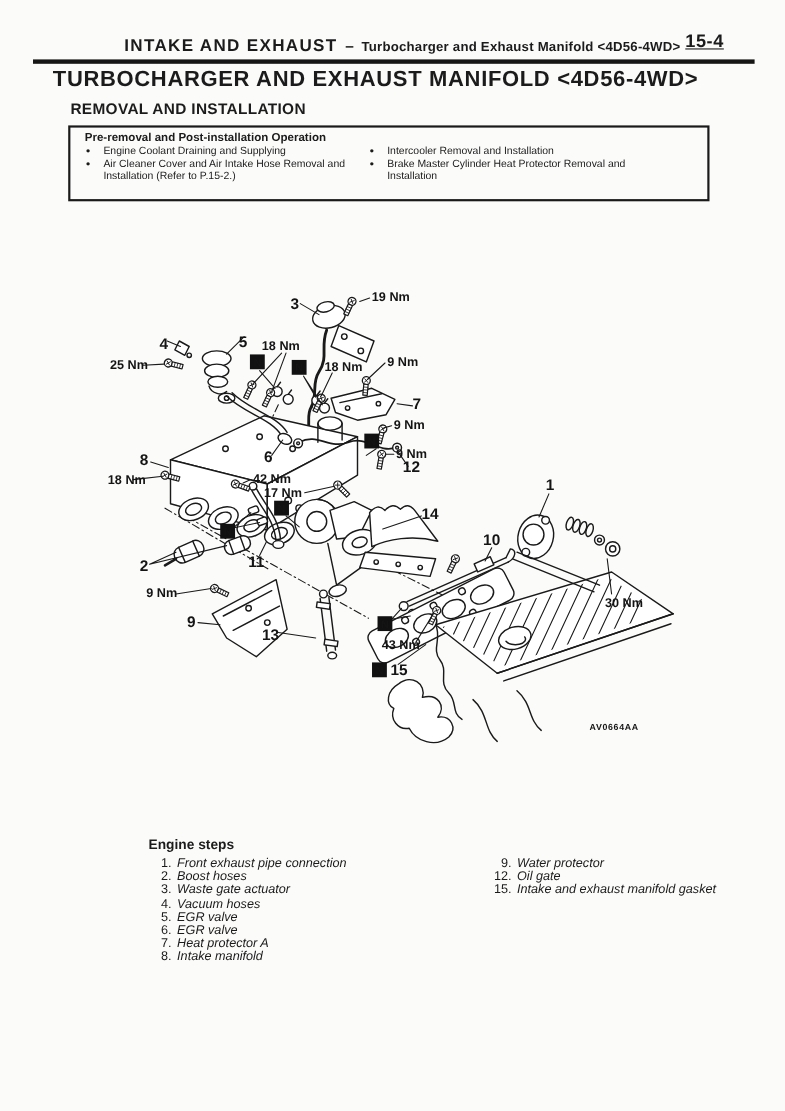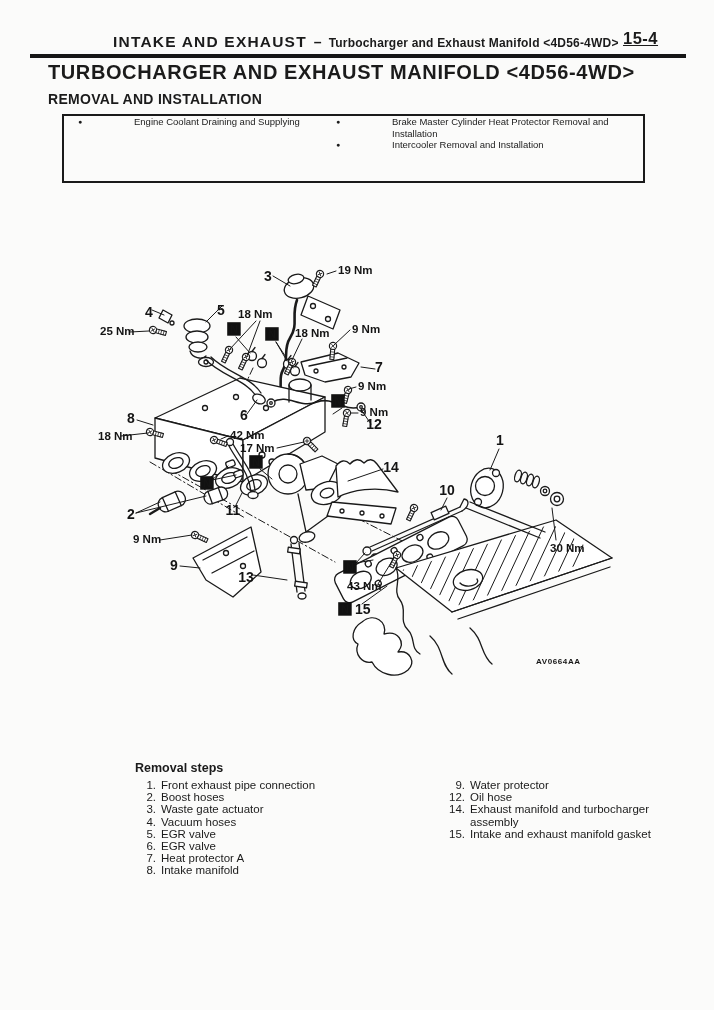--- a/index.html
+++ b/index.html
@@ -7,78 +7,83 @@
         font-family:"Liberation Sans",sans-serif;color:#1b1b1b;overflow:hidden;margin:0 auto;}
   
   .h-wrap{position:absolute;left:113px;top:33px;white-space:nowrap;}
   .h-section{font-size:15.5px;font-weight:700;letter-spacing:1.2px;}
   .h-sep{font-size:14px;font-weight:700;margin:0 7px;}
   .h-sub{font-size:12px;font-weight:700;letter-spacing:0.2px;}
   .h-page{position:absolute;left:623px;top:29px;font-size:16.5px;font-weight:700;letter-spacing:0.5px;text-decoration:underline;}
   .rule{position:absolute;left:30px;top:54px;width:656px;height:3.5px;background:#161616;}
   
   .title{position:absolute;left:48px;top:61px;font-size:20px;font-weight:700;letter-spacing:0.6px;}
-  .subtitle{position:absolute;left:48px;top:91px;font-size:14px;font-weight:700;letter-spacing:0.3px;}
+  .subtitle{position:absolute;left:64px;top:91px;font-size:14px;font-weight:700;letter-spacing:0.3px;}
   
   .op-box{position:absolute;left:62px;top:114px;width:579px;height:65px;border:2px solid #1a1a1a;}
   .op-heading{margin:3px 0 1px 13px;font-size:10.5px;font-weight:700;}
   .op-cols{display:flex;}
   .op-col{list-style:none;margin:0;padding:0;}
   .op-col.left{margin-left:14px;width:252px;}
   .op-col.right{margin-left:6px;width:290px;}
-  .op-item{display:flex;font-size:9.5px;line-height:11.5px;gap:40px;}
+  .op-item{display:flex;font-size:9.5px;line-height:11.5px;}
   .op-bullet{flex:none;width:8px;margin-right:8px;font-size:7px;line-height:11.5px;}
   .op-text{width:235px;}
   
   .diagram{position:absolute;left:0;top:250px;}
   .diagram text{font-family:"Liberation Sans",sans-serif;fill:#141414;}
   .pn{font-size:14px;font-weight:700;text-anchor:middle;}
   .pns{font-size:14px;font-weight:700;text-anchor:start;}
   .tq{font-size:11.5px;font-weight:700;text-anchor:start;}
   .nbx{font-size:10px;font-weight:700;fill:#fff;text-anchor:middle;}
   .fig{font-size:8px;font-weight:700;letter-spacing:0.6px;fill:#2a2a2a;}
   
   .steps-heading{position:absolute;left:135px;top:761px;font-size:12.5px;font-weight:700;}
   .steps-col{position:absolute;top:779px;}
   .steps-col.left{left:135px;}
   .steps-col.right{left:444px;width:252px;}
   .step{display:flex;font-size:11.5px;line-height:12.2px;}
   .step .num{flex:none;width:21px;text-align:right;margin-right:5px;}
-  .step .lbl{width:212px;}
+  .step .lbl{width:212px;font-style:italic;}
 </style>
 </head>
 <body>
 
 <div class="page">
 
   <div class="h-wrap">
     <span class="h-section">INTAKE AND EXHAUST</span><span class="h-sep">–</span><span class="h-sub">Turbocharger and Exhaust Manifold &lt;4D56-4WD&gt;</span>
   </div>
   <div class="h-page">15-4</div>
   <div class="rule"></div>
 
   <div class="title">TURBOCHARGER AND EXHAUST MANIFOLD &lt;4D56-4WD&gt;</div>
   <div class="subtitle">REMOVAL AND INSTALLATION</div>
 
   <div class="op-box">
+    <div class="op-heading">Pre-removal and Post-installation Operation</div>
     <div class="op-cols">
       <ul class="op-col left">
         <li class="op-item">
           <span class="op-bullet">●</span>
           <span class="op-text">Engine Coolant Draining and Supplying</span>
         </li>
+        <li class="op-item">
+          <span class="op-bullet">●</span>
+          <span class="op-text">Air Cleaner Cover and Air Intake Hose Removal and Installation (Refer to P.15-2.)</span>
+        </li>
       </ul>
       <ul class="op-col right">
         <li class="op-item">
           <span class="op-bullet">●</span>
-          <span class="op-text">Brake Master Cylinder Heat Protector Removal and Installation</span>
+          <span class="op-text">Intercooler Removal and Installation</span>
         </li>
         <li class="op-item">
           <span class="op-bullet">●</span>
-          <span class="op-text">Intercooler Removal and Installation</span>
+          <span class="op-text">Brake Master Cylinder Heat Protector Removal and Installation</span>
         </li>
       </ul>
     </div>
   </div>
 
   <svg class="diagram" width="714" height="440" viewBox="0 0 714 440">
     <defs>
       <g id="bolt">
         <circle cx="0" cy="0" r="3.6" fill="#fff" stroke="#1a1a1a" stroke-width="1.2"></circle>
         <path d="M-1.5,-1.5 L1.5,1.5 M-1.5,1.5 L1.5,-1.5" stroke="#1a1a1a" stroke-width="0.8"></path>
@@ -401,21 +406,21 @@
     <text class="tq" x="98" y="190">18 Nm</text>
     <text class="tq" x="230" y="189">42 Nm</text>
     <text class="tq" x="240" y="202">17 Nm</text>
     <text class="tq" x="133" y="293">9 Nm</text>
     <text class="tq" x="347" y="340">43 Nm</text>
     <text class="tq" x="550" y="302">30 Nm</text>
 
     <text class="fig" x="536" y="414">AV0664AA</text>
   </svg>
 
-  <div class="steps-heading">Removal steps</div>
+  <div class="steps-heading">Engine steps</div>
 
   <div class="steps-col left">
     <div class="step">
         <span class="num">1.</span>
         <span class="lbl">Front exhaust pipe connection</span>
       </div>
     <div class="step">
         <span class="num">2.</span>
         <span class="lbl">Boost hoses</span>
       </div>
@@ -445,25 +450,21 @@
       </div>
   </div>
 
   <div class="steps-col right">
     <div class="step">
         <span class="num">9.</span>
         <span class="lbl">Water protector</span>
       </div>
     <div class="step">
         <span class="num">12.</span>
-        <span class="lbl">Oil hose</span>
-      </div>
-    <div class="step">
-        <span class="num">14.</span>
-        <span class="lbl">Exhaust manifold and turbocharger assembly</span>
+        <span class="lbl">Oil gate</span>
       </div>
     <div class="step">
         <span class="num">15.</span>
         <span class="lbl">Intake and exhaust manifold gasket</span>
       </div>
   </div>
 
 </div>
 
 </body></html>

